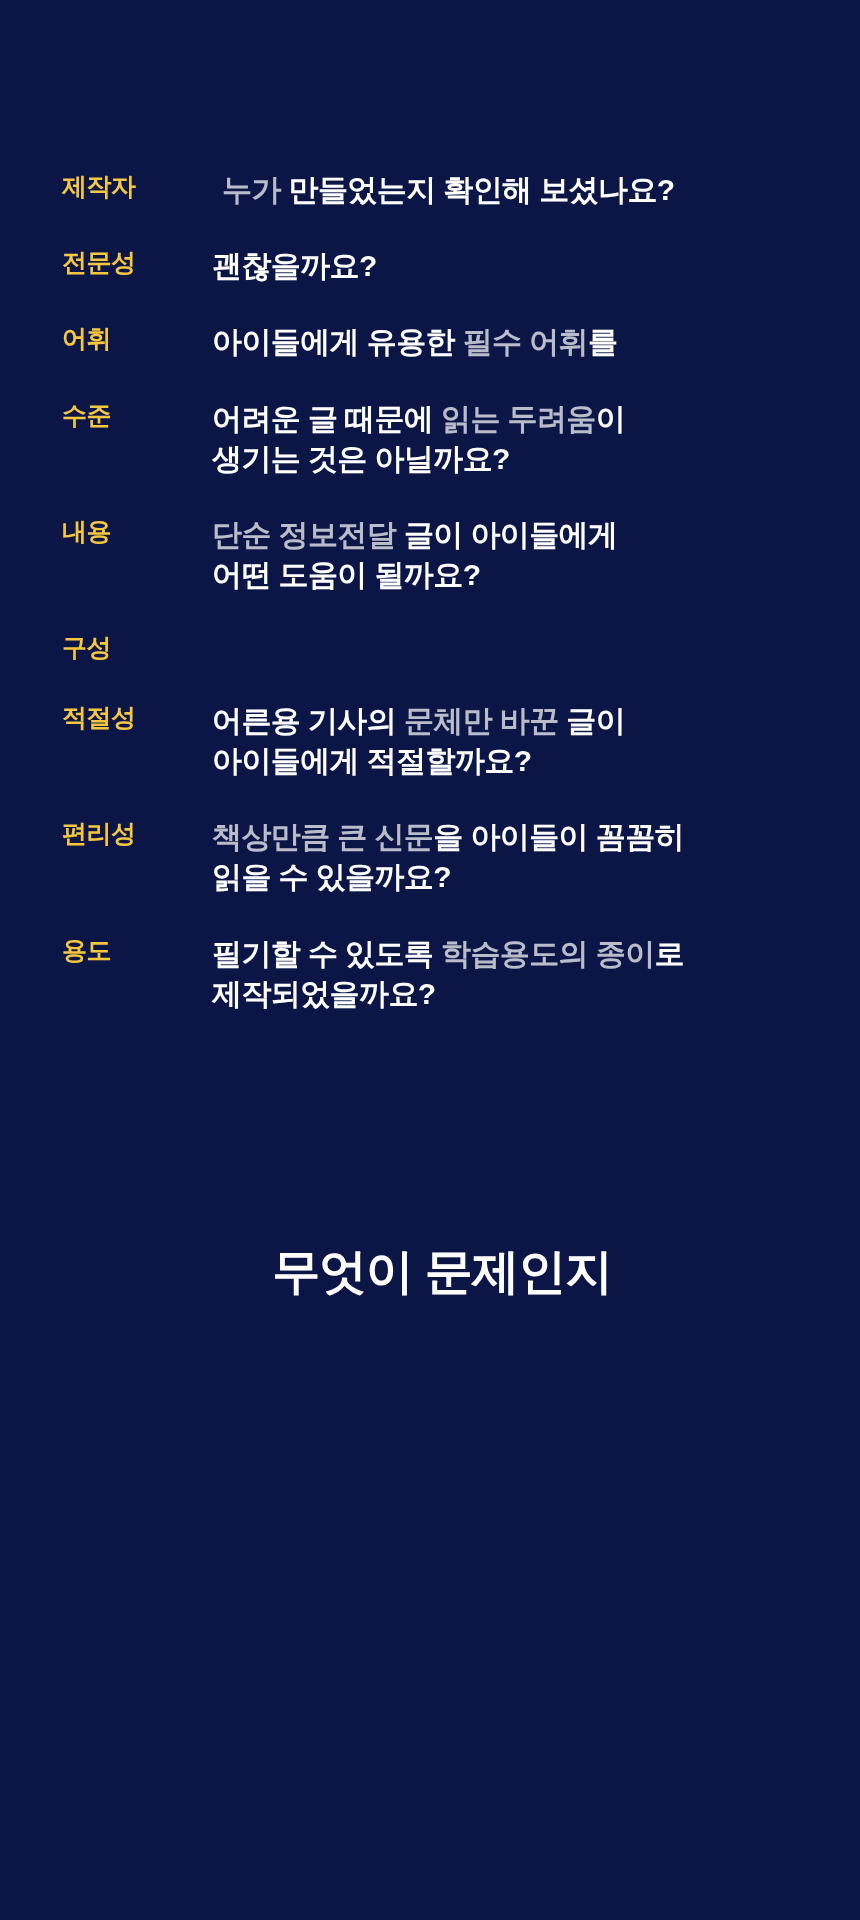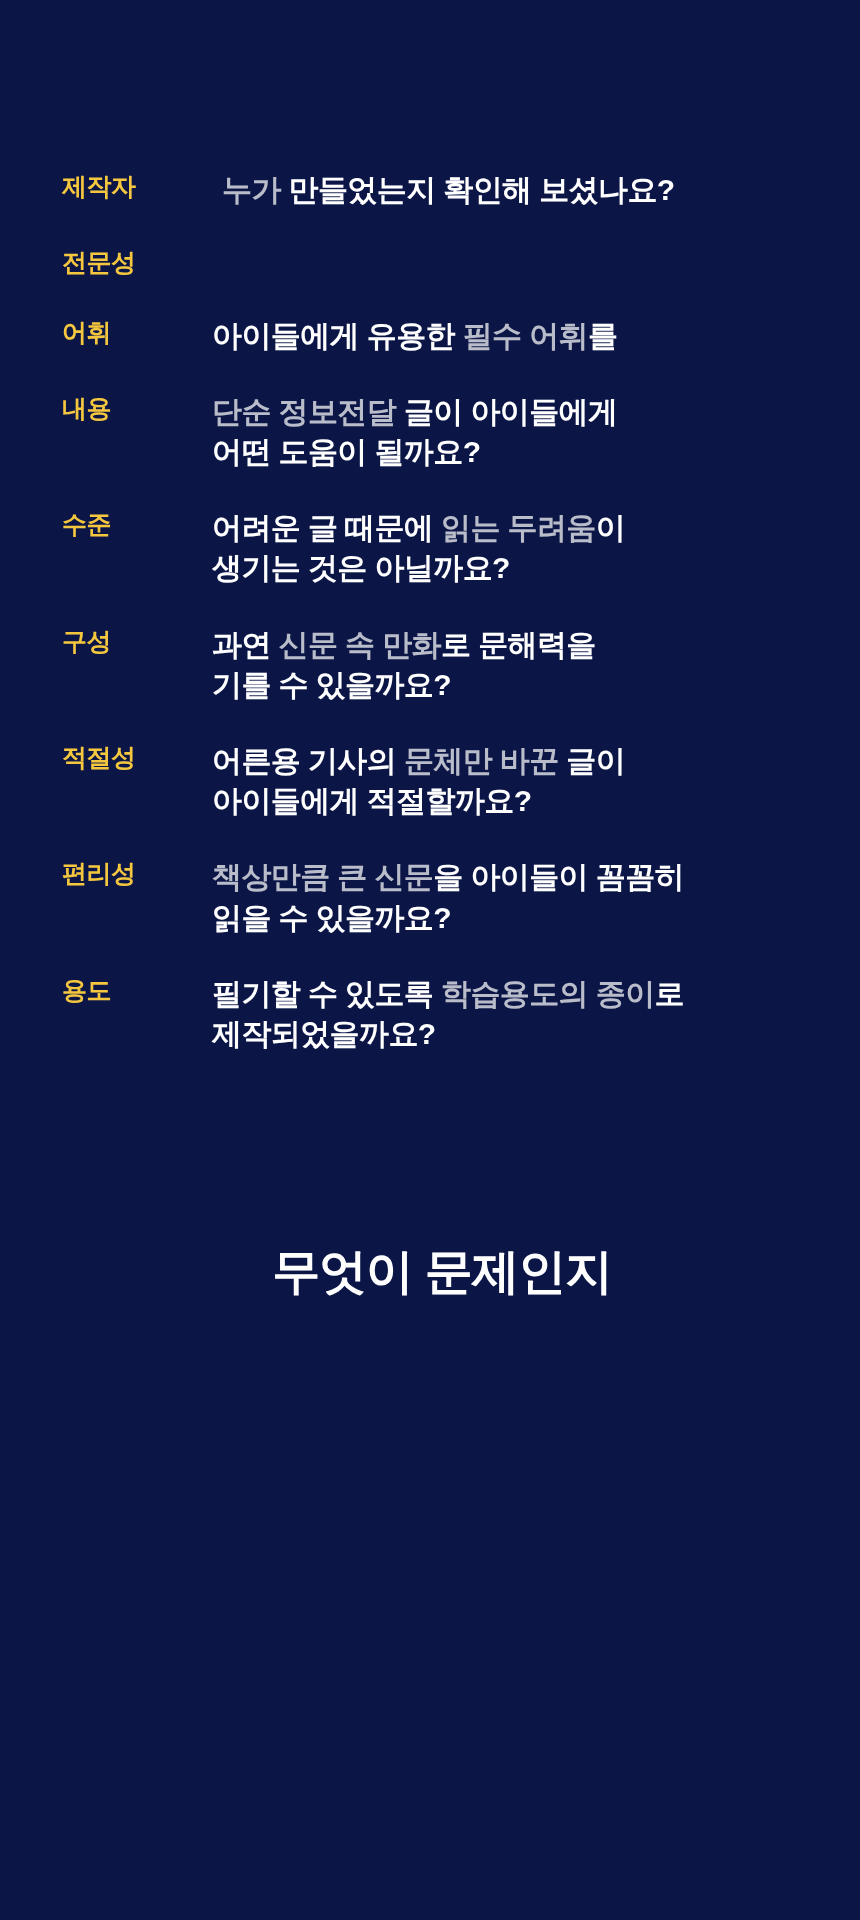--- a/index.html
+++ b/index.html
@@ -86,48 +86,45 @@
   <div class="criteria-list">
       <div class="criteria-row row-indent">
         <div class="criteria-label">제작자</div>
         <div class="criteria-text">
           <span class="criteria-line"><span class="muted">누가 </span><span>만들었는지 확인해 보셨나요?</span></span>
         </div>
       </div>
       <div class="criteria-row">
         <div class="criteria-label">전문성</div>
         <div class="criteria-text">
+          <span class="criteria-line"><span>괜찮을까요?</span></span>
         </div>
       </div>
       <div class="criteria-row">
         <div class="criteria-label">어휘</div>
         <div class="criteria-text">
           <span class="criteria-line"><span>아이들에게 유용한 </span><span class="muted">필수 어휘</span><span>를</span></span>
+        </div>
+      </div>
+      <div class="criteria-row">
+        <div class="criteria-label">수준</div>
+        <div class="criteria-text">
+          <span class="criteria-line"><span>어려운 글 때문에 </span><span class="muted">읽는 두려움</span><span>이</span></span>
+          <span class="criteria-line"><span>생기는 것은 아닐까요?</span></span>
         </div>
       </div>
       <div class="criteria-row">
         <div class="criteria-label">내용</div>
         <div class="criteria-text">
           <span class="criteria-line"><span class="muted">단순 정보전달</span><span> 글이 아이들에게</span></span>
           <span class="criteria-line"><span>어떤 도움이 될까요?</span></span>
         </div>
       </div>
       <div class="criteria-row">
-        <div class="criteria-label">수준</div>
-        <div class="criteria-text">
-          <span class="criteria-line"><span>어려운 글 때문에 </span><span class="muted">읽는 두려움</span><span>이</span></span>
-          <span class="criteria-line"><span>생기는 것은 아닐까요?</span></span>
-        </div>
-      </div>
-      <div class="criteria-row">
         <div class="criteria-label">구성</div>
-        <div class="criteria-text">
-          <span class="criteria-line"><span>과연 </span><span class="muted">신문 속 만화</span><span>로 문해력을</span></span>
-          <span class="criteria-line"><span>기를 수 있을까요?</span></span>
-        </div>
       </div>
       <div class="criteria-row">
         <div class="criteria-label">적절성</div>
         <div class="criteria-text">
           <span class="criteria-line"><span>어른용 기사의 </span><span class="muted">문체만 바꾼</span><span> 글이</span></span>
           <span class="criteria-line"><span>아이들에게 적절할까요?</span></span>
         </div>
       </div>
       <div class="criteria-row">
         <div class="criteria-label">편리성</div>

